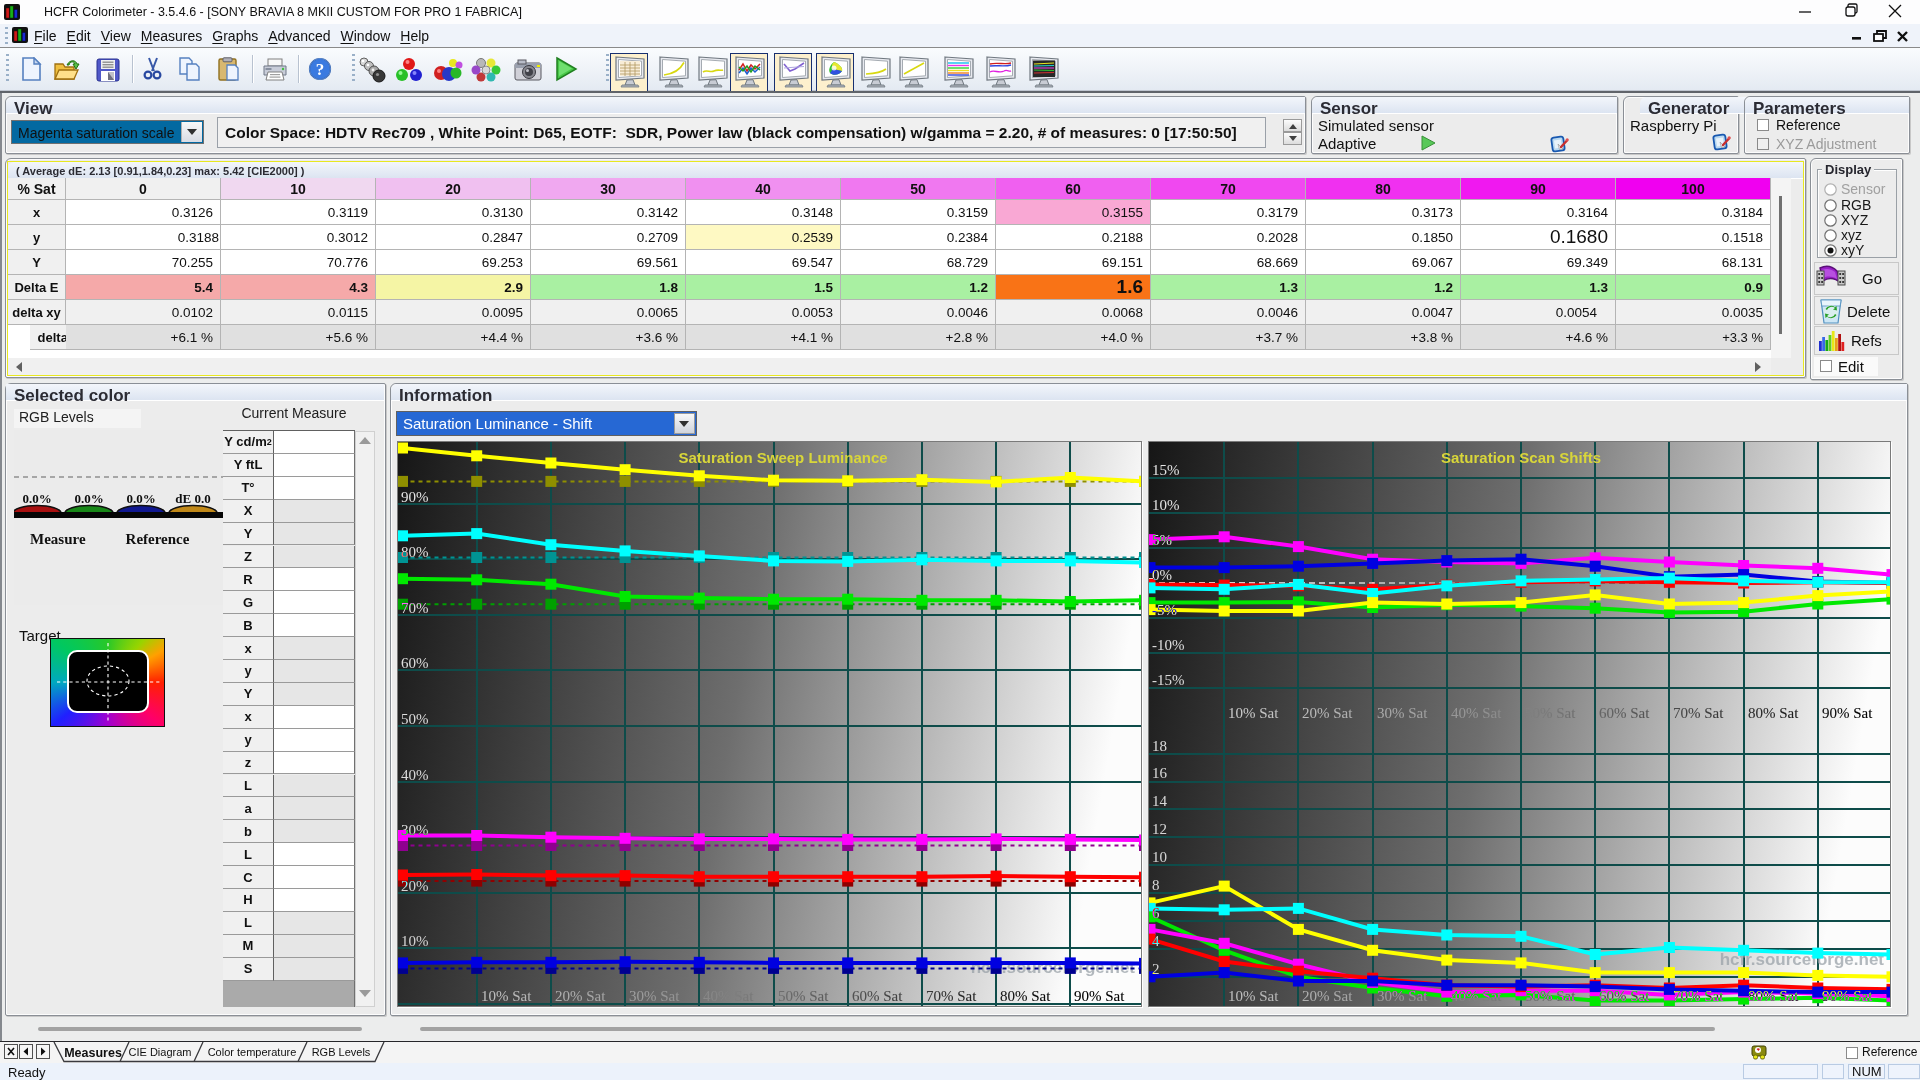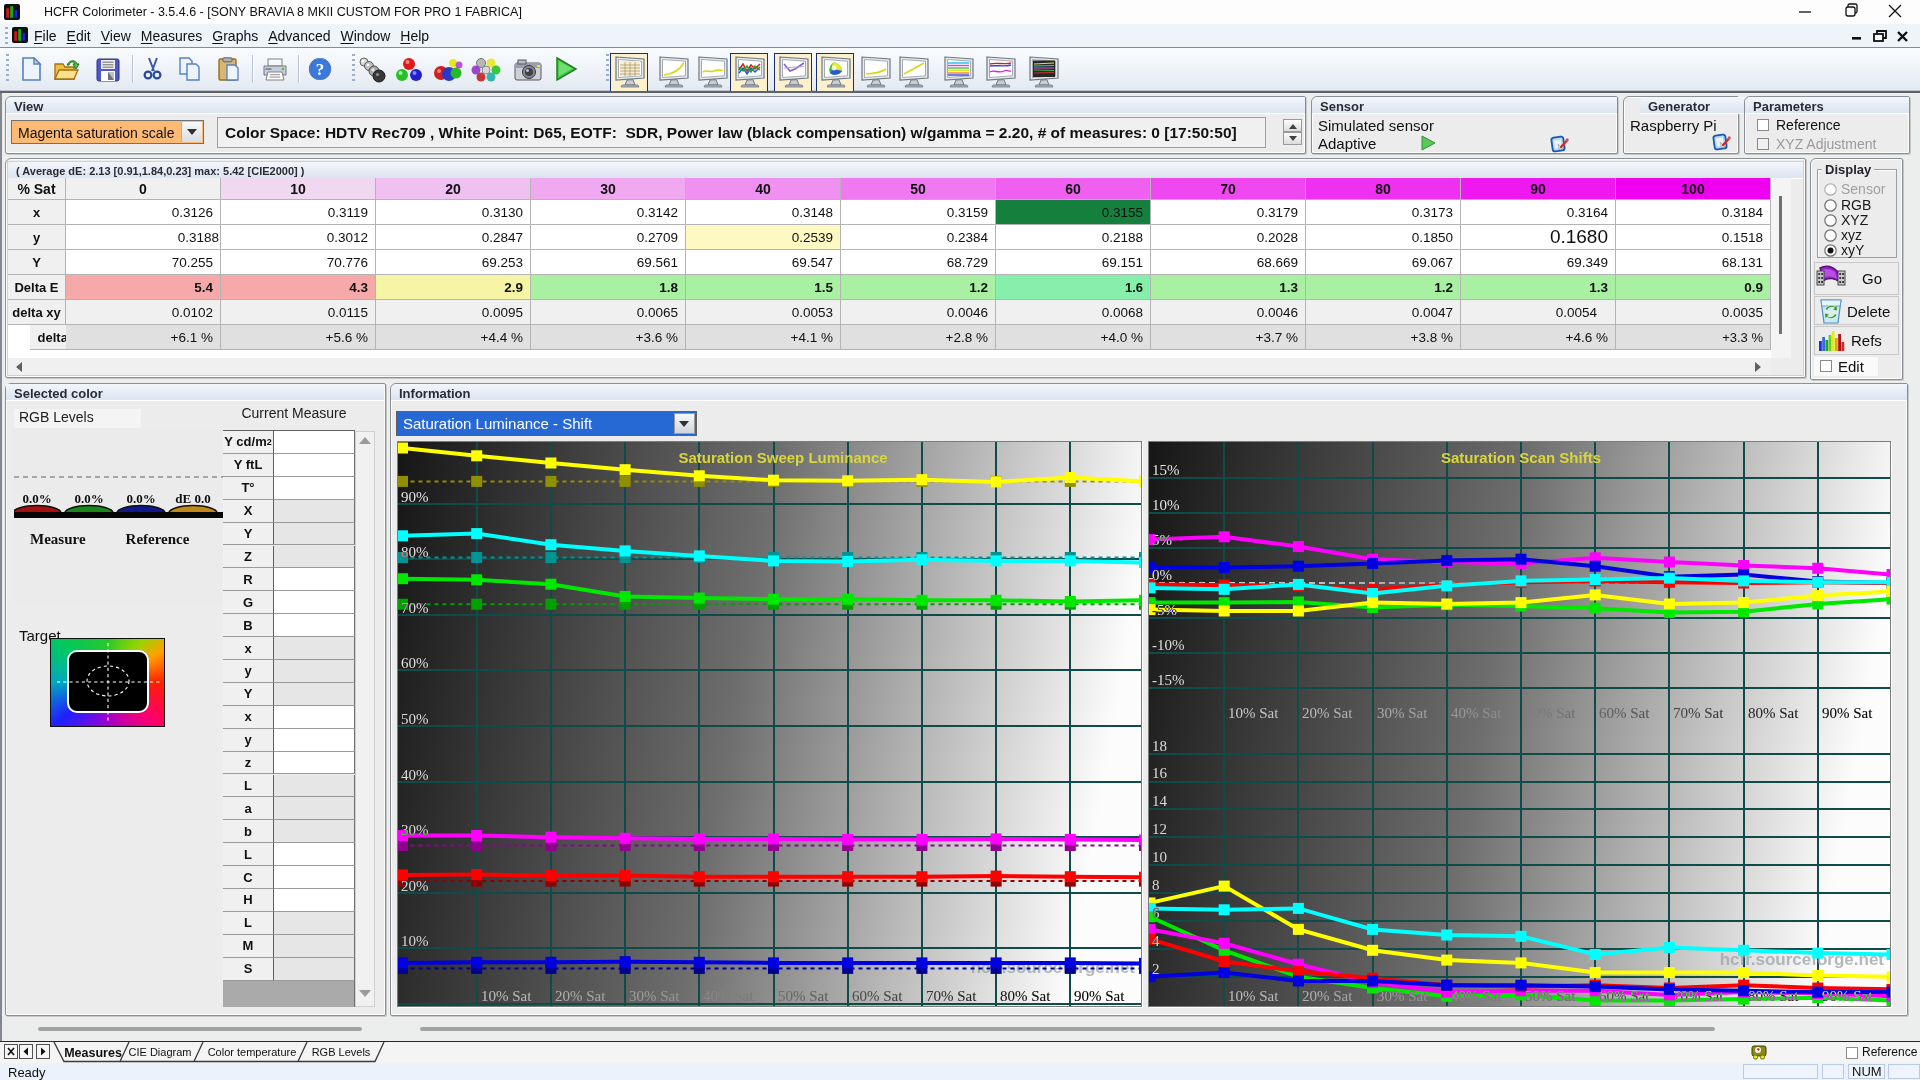--- a/index.html
+++ b/index.html
@@ -1,20 +1,20 @@
 <!DOCTYPE html>
 <html><head><meta charset="utf-8"><style>
 * { margin:0; padding:0; }
 body { width:1920px; height:1080px; position:relative; overflow:hidden;
   font-family:"Liberation Sans",sans-serif; color:#101010; background:#eef0f2; }
 .abs { position:absolute; }
 .panel { position:absolute; background:#ececec; border:1px solid #8a8f96; border-radius:6px 2px 2px 2px;
   box-shadow: inset 0 0 0 1px #fdfdfd, 1px 1px 0 #c8c8c8; box-sizing:border-box; }
 .ptitle { position:absolute; height:17px; background:linear-gradient(#f3f6fb,#dce4f1);
-  font-size:13px; font-weight:bold; color:#2b2b33; padding:2px 0 0 8px; box-sizing:border-box;
+  font-size:17px; font-weight:bold; color:#2b2b33; padding:2px 0 0 8px; box-sizing:border-box;
   border-bottom:1px solid #fff; }
 .grip { position:absolute; width:3px; height:30px;
   background:repeating-linear-gradient(#9ab0c8 0 2px, transparent 2px 5px); }
 .tsep { position:absolute; top:55px; width:1px; height:28px; background:#b8c2d0; box-shadow:1px 0 0 #fff; }
 .menuitem { display:inline-block; padding:4px 5px 0 5px; font-size:14px; height:23px; box-sizing:border-box; }
 u { text-decoration:underline; text-underline-offset:2px; }
 </style></head><body>
 <div class="abs" style="left:0;top:0;width:1920px;height:24px;background:#fdfdfe;"></div>
 <svg width="16" height="16" style="position:absolute;left:4px;top:4px" viewBox="0 0 16 16">
 <rect width="16" height="16" rx="2" fill="#101010"></rect>
@@ -243,21 +243,21 @@
     <path d="M6 12 L26 12" stroke="#d040d0" stroke-width="1.2"></path>
     <path d="M6 14 L26 14.5" stroke="#30c030" stroke-width="1.2"></path>
     <path d="M6 17 L26 16.5" stroke="#d03030" stroke-width="1.2"></path>
 <path d="M13 24 L19 23.7 L21 29 L11 29 Z" fill="#c8ccd4" stroke="#707880" stroke-width="1"></path>
 <path d="M8 29 L24 29 L25 31 L7 31 Z" fill="#b0b4bc" stroke="#707880" stroke-width="0.8"></path>
   </svg>
 <div class="abs" style="left:0;top:91px;width:1920px;height:950px;background:#eceded;border-top:2px solid #60646a;box-sizing:border-box;"></div>
 <div class="abs" style="left:0;top:93px;width:2px;height:948px;background:#84888e;"></div>
 <div class="panel" style="left:5px;top:96px;width:1301px;height:58px;"></div>
 <div class="ptitle" style="left:6px;top:97px;width:1299px;border-radius:6px 0 0 0;">View</div>
-<div class="abs" style="left:11px;top:120px;width:193px;height:24px;background:#fdba74;border:1px solid #707070;box-sizing:border-box;">
+<div class="abs" style="left:11px;top:120px;width:193px;height:24px;background:#0369a1;border:1px solid #707070;box-sizing:border-box;">
 <div style="padding:4px 0 0 6px;font-size:14px;">Magenta saturation scale</div>
 <div style="position:absolute;right:1px;top:1px;width:20px;height:20px;background:linear-gradient(#f8f8f8,#d8dce4);border-left:1px solid #b0b0b0;"></div>
 <div style="position:absolute;right:6px;top:8px;width:0;height:0;border-left:5px solid transparent;border-right:5px solid transparent;border-top:6px solid #303030;"></div>
   </div>
 <div class="abs" style="left:217px;top:117px;width:1049px;height:31px;background:#f0f0f0;border:1px solid #9aa0a8;box-sizing:border-box;display:flex;align-items:center;">
 <div style="padding-left:7px;font-size:15.5px;font-weight:bold;white-space:nowrap;">Color Space: HDTV Rec709 , White Point: D65, EOTF:&nbsp; SDR, Power law (black compensation) w/gamma = 2.20, # of measures: 0 [17:50:50]</div>
   </div>
 <div class="abs" style="left:1283px;top:119px;width:19px;height:13px;background:linear-gradient(#fcfcfc,#dcdcdc);border:1px solid #9a9a9a;box-sizing:border-box;"></div>
 <div class="abs" style="left:1283px;top:132px;width:19px;height:13px;background:linear-gradient(#fcfcfc,#dcdcdc);border:1px solid #9a9a9a;box-sizing:border-box;"></div>
 <div class="abs" style="left:1289px;top:124px;width:0;height:0;border-left:4px solid transparent;border-right:4px solid transparent;border-bottom:5px solid #404040;"></div>
@@ -312,21 +312,21 @@
 <div style="position:absolute;left:1306px;top:178px;width:155px;height:22px;background:#f030f0;border-right:1px solid #b4b4b4;border-bottom:1px solid #b4b4b4;display:flex;align-items:center;justify-content:center;font-size:14px;font-weight:bold;box-sizing:border-box;">80</div>
 <div style="position:absolute;left:1461px;top:178px;width:155px;height:22px;background:#f018f0;border-right:1px solid #b4b4b4;border-bottom:1px solid #b4b4b4;display:flex;align-items:center;justify-content:center;font-size:14px;font-weight:bold;box-sizing:border-box;">90</div>
 <div style="position:absolute;left:1616px;top:178px;width:155px;height:22px;background:#f000f0;border-right:1px solid #b4b4b4;border-bottom:1px solid #b4b4b4;display:flex;align-items:center;justify-content:center;font-size:14px;font-weight:bold;box-sizing:border-box;">100</div>
 <div style="position:absolute;left:8px;top:200px;width:58px;height:25px;background:#f0f0f0;border-right:1px solid #b4b4b4;border-bottom:1px solid #b4b4b4;display:flex;align-items:center;justify-content:center;font-size:13px;font-weight:bold;box-sizing:border-box;">x</div>
 <div style="position:absolute;left:66px;top:200px;width:155px;height:25px;background:#ffffff;border-right:1px solid #b4b4b4;border-bottom:1px solid #b4b4b4;display:flex;align-items:center;justify-content:flex-end;padding-right:7px;font-size:13.5px;font-weight:normal;box-sizing:border-box;">0.3126</div>
 <div style="position:absolute;left:221px;top:200px;width:155px;height:25px;background:#ffffff;border-right:1px solid #b4b4b4;border-bottom:1px solid #b4b4b4;display:flex;align-items:center;justify-content:flex-end;padding-right:7px;font-size:13.5px;font-weight:normal;box-sizing:border-box;">0.3119</div>
 <div style="position:absolute;left:376px;top:200px;width:155px;height:25px;background:#ffffff;border-right:1px solid #b4b4b4;border-bottom:1px solid #b4b4b4;display:flex;align-items:center;justify-content:flex-end;padding-right:7px;font-size:13.5px;font-weight:normal;box-sizing:border-box;">0.3130</div>
 <div style="position:absolute;left:531px;top:200px;width:155px;height:25px;background:#ffffff;border-right:1px solid #b4b4b4;border-bottom:1px solid #b4b4b4;display:flex;align-items:center;justify-content:flex-end;padding-right:7px;font-size:13.5px;font-weight:normal;box-sizing:border-box;">0.3142</div>
 <div style="position:absolute;left:686px;top:200px;width:155px;height:25px;background:#ffffff;border-right:1px solid #b4b4b4;border-bottom:1px solid #b4b4b4;display:flex;align-items:center;justify-content:flex-end;padding-right:7px;font-size:13.5px;font-weight:normal;box-sizing:border-box;">0.3148</div>
 <div style="position:absolute;left:841px;top:200px;width:155px;height:25px;background:#ffffff;border-right:1px solid #b4b4b4;border-bottom:1px solid #b4b4b4;display:flex;align-items:center;justify-content:flex-end;padding-right:7px;font-size:13.5px;font-weight:normal;box-sizing:border-box;">0.3159</div>
-<div style="position:absolute;left:996px;top:200px;width:155px;height:25px;background:#15803d;border-right:1px solid #b4b4b4;border-bottom:1px solid #b4b4b4;display:flex;align-items:center;justify-content:flex-end;padding-right:7px;font-size:13.5px;font-weight:normal;box-sizing:border-box;">0.3155</div>
+<div style="position:absolute;left:996px;top:200px;width:155px;height:25px;background:#f9a8d4;border-right:1px solid #b4b4b4;border-bottom:1px solid #b4b4b4;display:flex;align-items:center;justify-content:flex-end;padding-right:7px;font-size:13.5px;font-weight:normal;box-sizing:border-box;">0.3155</div>
 <div style="position:absolute;left:1151px;top:200px;width:155px;height:25px;background:#ffffff;border-right:1px solid #b4b4b4;border-bottom:1px solid #b4b4b4;display:flex;align-items:center;justify-content:flex-end;padding-right:7px;font-size:13.5px;font-weight:normal;box-sizing:border-box;">0.3179</div>
 <div style="position:absolute;left:1306px;top:200px;width:155px;height:25px;background:#ffffff;border-right:1px solid #b4b4b4;border-bottom:1px solid #b4b4b4;display:flex;align-items:center;justify-content:flex-end;padding-right:7px;font-size:13.5px;font-weight:normal;box-sizing:border-box;">0.3173</div>
 <div style="position:absolute;left:1461px;top:200px;width:155px;height:25px;background:#ffffff;border-right:1px solid #b4b4b4;border-bottom:1px solid #b4b4b4;display:flex;align-items:center;justify-content:flex-end;padding-right:7px;font-size:13.5px;font-weight:normal;box-sizing:border-box;">0.3164</div>
 <div style="position:absolute;left:1616px;top:200px;width:155px;height:25px;background:#ffffff;border-right:1px solid #b4b4b4;border-bottom:1px solid #b4b4b4;display:flex;align-items:center;justify-content:flex-end;padding-right:7px;font-size:13.5px;font-weight:normal;box-sizing:border-box;">0.3184</div>
 <div style="position:absolute;left:8px;top:225px;width:58px;height:25px;background:#f0f0f0;border-right:1px solid #b4b4b4;border-bottom:1px solid #b4b4b4;display:flex;align-items:center;justify-content:center;font-size:13px;font-weight:bold;box-sizing:border-box;">y</div>
 <div style="position:absolute;left:66px;top:225px;width:155px;height:25px;background:#ffffff;border-right:1px solid #b4b4b4;border-bottom:1px solid #b4b4b4;display:flex;align-items:center;justify-content:flex-end;padding-right:1px;font-size:13.5px;font-weight:normal;box-sizing:border-box;">0.3188</div>
 <div style="position:absolute;left:221px;top:225px;width:155px;height:25px;background:#ffffff;border-right:1px solid #b4b4b4;border-bottom:1px solid #b4b4b4;display:flex;align-items:center;justify-content:flex-end;padding-right:7px;font-size:13.5px;font-weight:normal;box-sizing:border-box;">0.3012</div>
 <div style="position:absolute;left:376px;top:225px;width:155px;height:25px;background:#ffffff;border-right:1px solid #b4b4b4;border-bottom:1px solid #b4b4b4;display:flex;align-items:center;justify-content:flex-end;padding-right:7px;font-size:13.5px;font-weight:normal;box-sizing:border-box;">0.2847</div>
 <div style="position:absolute;left:531px;top:225px;width:155px;height:25px;background:#ffffff;border-right:1px solid #b4b4b4;border-bottom:1px solid #b4b4b4;display:flex;align-items:center;justify-content:flex-end;padding-right:7px;font-size:13.5px;font-weight:normal;box-sizing:border-box;">0.2709</div>
 <div style="position:absolute;left:686px;top:225px;width:155px;height:25px;background:#fef9c3;border-right:1px solid #b4b4b4;border-bottom:1px solid #b4b4b4;display:flex;align-items:center;justify-content:flex-end;padding-right:7px;font-size:13.5px;font-weight:normal;box-sizing:border-box;">0.2539</div>
@@ -348,21 +348,21 @@
 <div style="position:absolute;left:1306px;top:250px;width:155px;height:25px;background:#ffffff;border-right:1px solid #b4b4b4;border-bottom:1px solid #b4b4b4;display:flex;align-items:center;justify-content:flex-end;padding-right:7px;font-size:13.5px;font-weight:normal;box-sizing:border-box;">69.067</div>
 <div style="position:absolute;left:1461px;top:250px;width:155px;height:25px;background:#ffffff;border-right:1px solid #b4b4b4;border-bottom:1px solid #b4b4b4;display:flex;align-items:center;justify-content:flex-end;padding-right:7px;font-size:13.5px;font-weight:normal;box-sizing:border-box;">69.349</div>
 <div style="position:absolute;left:1616px;top:250px;width:155px;height:25px;background:#ffffff;border-right:1px solid #b4b4b4;border-bottom:1px solid #b4b4b4;display:flex;align-items:center;justify-content:flex-end;padding-right:7px;font-size:13.5px;font-weight:normal;box-sizing:border-box;">68.131</div>
 <div style="position:absolute;left:8px;top:275px;width:58px;height:25px;background:#f0f0f0;border-right:1px solid #b4b4b4;border-bottom:1px solid #b4b4b4;display:flex;align-items:center;justify-content:center;font-size:13px;font-weight:bold;box-sizing:border-box;">Delta E</div>
 <div style="position:absolute;left:66px;top:275px;width:155px;height:25px;background:#f5a9a9;border-right:1px solid #b4b4b4;border-bottom:1px solid #b4b4b4;display:flex;align-items:center;justify-content:flex-end;padding-right:7px;font-size:13.5px;font-weight:bold;box-sizing:border-box;">5.4</div>
 <div style="position:absolute;left:221px;top:275px;width:155px;height:25px;background:#f5a9a9;border-right:1px solid #b4b4b4;border-bottom:1px solid #b4b4b4;display:flex;align-items:center;justify-content:flex-end;padding-right:7px;font-size:13.5px;font-weight:bold;box-sizing:border-box;">4.3</div>
 <div style="position:absolute;left:376px;top:275px;width:155px;height:25px;background:#f5f5a5;border-right:1px solid #b4b4b4;border-bottom:1px solid #b4b4b4;display:flex;align-items:center;justify-content:flex-end;padding-right:7px;font-size:13.5px;font-weight:bold;box-sizing:border-box;">2.9</div>
 <div style="position:absolute;left:531px;top:275px;width:155px;height:25px;background:#a9f0a2;border-right:1px solid #b4b4b4;border-bottom:1px solid #b4b4b4;display:flex;align-items:center;justify-content:flex-end;padding-right:7px;font-size:13.5px;font-weight:bold;box-sizing:border-box;">1.8</div>
 <div style="position:absolute;left:686px;top:275px;width:155px;height:25px;background:#a9f0a2;border-right:1px solid #b4b4b4;border-bottom:1px solid #b4b4b4;display:flex;align-items:center;justify-content:flex-end;padding-right:7px;font-size:13.5px;font-weight:bold;box-sizing:border-box;">1.5</div>
 <div style="position:absolute;left:841px;top:275px;width:155px;height:25px;background:#a9f0a2;border-right:1px solid #b4b4b4;border-bottom:1px solid #b4b4b4;display:flex;align-items:center;justify-content:flex-end;padding-right:7px;font-size:13.5px;font-weight:bold;box-sizing:border-box;">1.2</div>
-<div style="position:absolute;left:996px;top:275px;width:155px;height:25px;background:#86efac;border-right:1px solid #b4b4b4;border-bottom:1px solid #b4b4b4;display:flex;align-items:center;justify-content:flex-end;padding-right:7px;font-size:13px;font-weight:bold;box-sizing:border-box;">1.6</div>
+<div style="position:absolute;left:996px;top:275px;width:155px;height:25px;background:#f97316;border-right:1px solid #b4b4b4;border-bottom:1px solid #b4b4b4;display:flex;align-items:center;justify-content:flex-end;padding-right:7px;font-size:19px;font-weight:bold;box-sizing:border-box;">1.6</div>
 <div style="position:absolute;left:1151px;top:275px;width:155px;height:25px;background:#a9f0a2;border-right:1px solid #b4b4b4;border-bottom:1px solid #b4b4b4;display:flex;align-items:center;justify-content:flex-end;padding-right:7px;font-size:13.5px;font-weight:bold;box-sizing:border-box;">1.3</div>
 <div style="position:absolute;left:1306px;top:275px;width:155px;height:25px;background:#a9f0a2;border-right:1px solid #b4b4b4;border-bottom:1px solid #b4b4b4;display:flex;align-items:center;justify-content:flex-end;padding-right:7px;font-size:13.5px;font-weight:bold;box-sizing:border-box;">1.2</div>
 <div style="position:absolute;left:1461px;top:275px;width:155px;height:25px;background:#a9f0a2;border-right:1px solid #b4b4b4;border-bottom:1px solid #b4b4b4;display:flex;align-items:center;justify-content:flex-end;padding-right:7px;font-size:13.5px;font-weight:bold;box-sizing:border-box;">1.3</div>
 <div style="position:absolute;left:1616px;top:275px;width:155px;height:25px;background:#a9f0a2;border-right:1px solid #b4b4b4;border-bottom:1px solid #b4b4b4;display:flex;align-items:center;justify-content:flex-end;padding-right:7px;font-size:13.5px;font-weight:bold;box-sizing:border-box;">0.9</div>
 <div style="position:absolute;left:8px;top:300px;width:58px;height:25px;background:#f0f0f0;border-right:1px solid #b4b4b4;border-bottom:1px solid #b4b4b4;display:flex;align-items:center;justify-content:center;font-size:13px;font-weight:bold;box-sizing:border-box;">delta xy</div>
 <div style="position:absolute;left:66px;top:300px;width:155px;height:25px;background:#f0f0f0;border-right:1px solid #b4b4b4;border-bottom:1px solid #b4b4b4;display:flex;align-items:center;justify-content:flex-end;padding-right:7px;font-size:13.5px;font-weight:normal;box-sizing:border-box;">0.0102</div>
 <div style="position:absolute;left:221px;top:300px;width:155px;height:25px;background:#f0f0f0;border-right:1px solid #b4b4b4;border-bottom:1px solid #b4b4b4;display:flex;align-items:center;justify-content:flex-end;padding-right:7px;font-size:13.5px;font-weight:normal;box-sizing:border-box;">0.0115</div>
 <div style="position:absolute;left:376px;top:300px;width:155px;height:25px;background:#f0f0f0;border-right:1px solid #b4b4b4;border-bottom:1px solid #b4b4b4;display:flex;align-items:center;justify-content:flex-end;padding-right:7px;font-size:13.5px;font-weight:normal;box-sizing:border-box;">0.0095</div>
 <div style="position:absolute;left:531px;top:300px;width:155px;height:25px;background:#f0f0f0;border-right:1px solid #b4b4b4;border-bottom:1px solid #b4b4b4;display:flex;align-items:center;justify-content:flex-end;padding-right:7px;font-size:13.5px;font-weight:normal;box-sizing:border-box;">0.0065</div>
 <div style="position:absolute;left:686px;top:300px;width:155px;height:25px;background:#f0f0f0;border-right:1px solid #b4b4b4;border-bottom:1px solid #b4b4b4;display:flex;align-items:center;justify-content:flex-end;padding-right:7px;font-size:13.5px;font-weight:normal;box-sizing:border-box;">0.0053</div>

